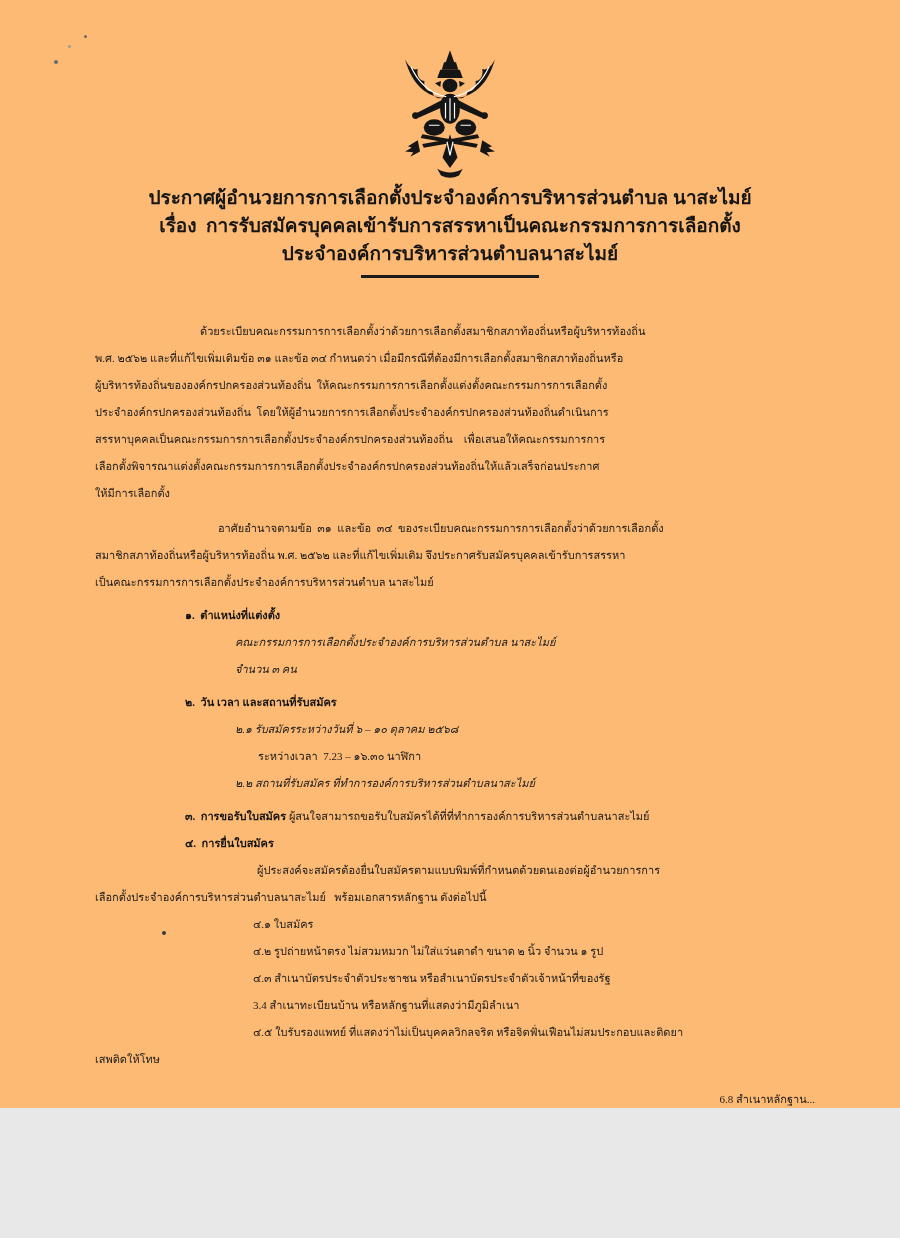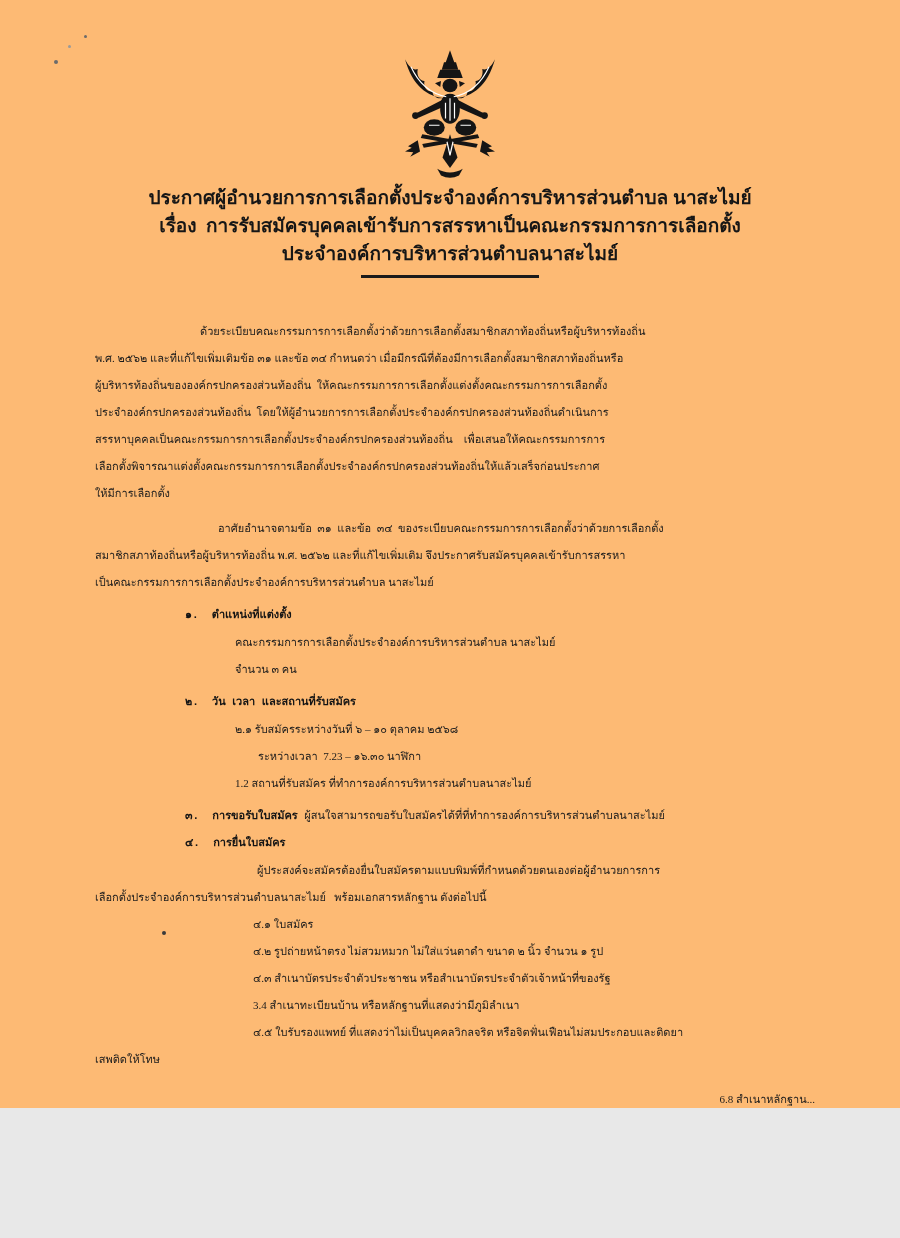--- a/index.html
+++ b/index.html
@@ -12,22 +12,22 @@
   }
   .emblem-wrap { padding-top:50px; height:180px; text-align:center; }
   .emblem-wrap svg { display:inline-block; }
   .title-block { margin-top:4px; text-align:center; font-weight:bold; font-size:19px; line-height:28px; color:#161616; }
   .divider { width:178px; height:3px; background:#1b1b1b; margin:7px auto 0; }
   .doc-body { margin:40px 85px 0 95px; font-size:11px; line-height:27px; }
   .line { white-space:pre; }
   .b { font-weight:bold; color:#141414; }
   .pi1 { padding-left:105px; }   
   .pi2 { padding-left:123px; }   
-  .hd  { padding-left:90px;font-family:Liberation Mono, monospace;  }   
-  .s1  { padding-left:140px; }   
+  .hd  { padding-left:90px;  }   
+  .s1  { padding-left:140px;font-style:italic; }   
   .s2  { padding-left:163px; }   
   .s3  { padding-left:158px;font-family:Liberation Serif, serif; }   
   .s4  { padding-left:162px; }   
   .gap8 { margin-top:8px; }
   .gap6 { margin-top:6px; }
   .footer-note { margin-top:13px; text-align:right; white-space:pre; }
   .speck { position:absolute; background:#6b6b6b; border-radius:50%; }
   .sp1 { left:84px;  top:35px;   width:3px; height:3px; }
   .sp2 { left:68px;  top:45px;   width:3px; height:3px; background:#9a9a9a; }
   .sp3 { left:54px;  top:60px;   width:4px; height:4px; }
@@ -106,21 +106,21 @@
     <div class="gap6">
       <div class="line hd b">๑.  ตำแหน่งที่แต่งตั้ง</div>
       <div class="line s1">คณะกรรมการการเลือกตั้งประจำองค์การบริหารส่วนตำบล นาสะไมย์</div>
       <div class="line s1">จำนวน ๓ คน</div>
     </div>
 
     <div class="gap6">
       <div class="line hd b">๒.  วัน เวลา และสถานที่รับสมัคร</div>
       <div class="line s1">๒.๑ รับสมัครระหว่างวันที่ ๖ – ๑๐ ตุลาคม ๒๕๖๘</div>
       <div class="line s2">ระหว่างเวลา  7.23 – ๑๖.๓๐ นาฬิกา</div>
-      <div class="line s1">1.2 สถานที่รับสมัคร ที่ทำการองค์การบริหารส่วนตำบลนาสะไมย์</div>
+      <div class="line s1">๒.๒ สถานที่รับสมัคร ที่ทำการองค์การบริหารส่วนตำบลนาสะไมย์</div>
     </div>
 
     <div class="gap6">
       <div class="line hd"><span class="b">๓.  การขอรับใบสมัคร</span><span> ผู้สนใจสามารถขอรับใบสมัครได้ที่ที่ทำการองค์การบริหารส่วนตำบลนาสะไมย์</span></div>
     </div>
 
     <div>
       <div class="line hd b">๔.  การยื่นใบสมัคร</div>
       <div class="line s4">ผู้ประสงค์จะสมัครต้องยื่นใบสมัครตามแบบพิมพ์ที่กำหนดด้วยตนเองต่อผู้อำนวยการการ</div>
       <div class="line">เลือกตั้งประจำองค์การบริหารส่วนตำบลนาสะไมย์   พร้อมเอกสารหลักฐาน ดังต่อไปนี้</div>

